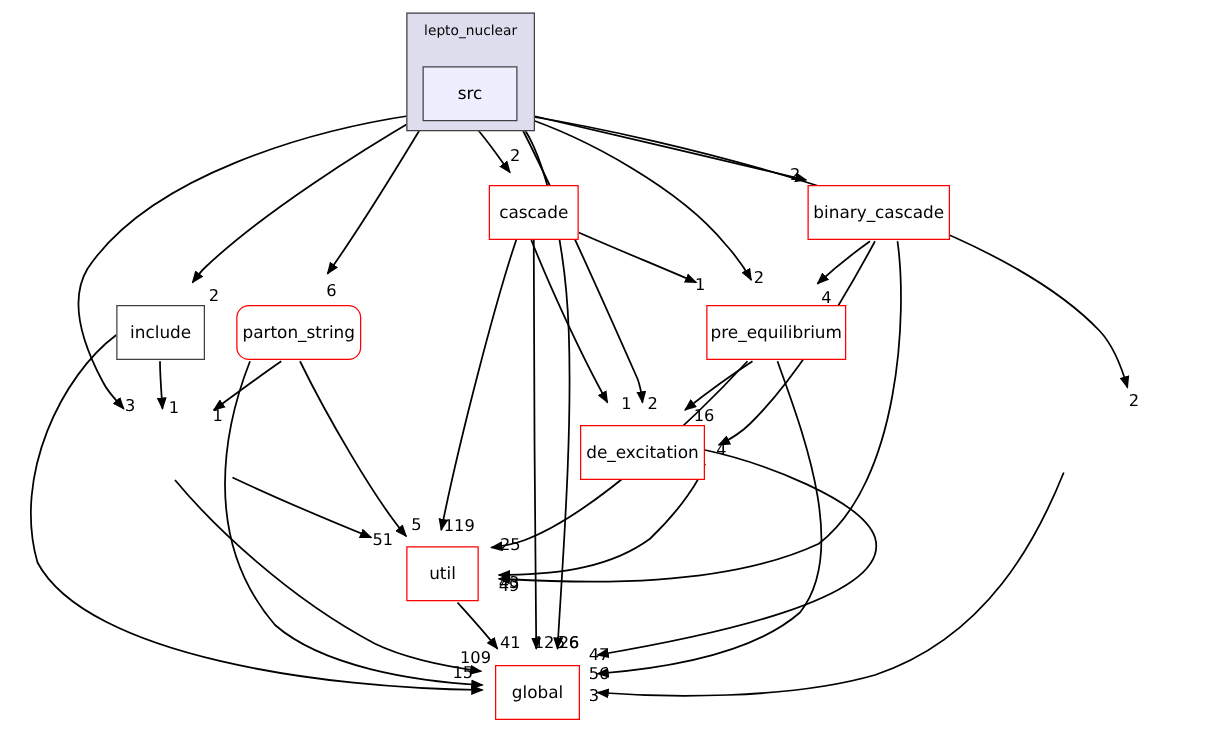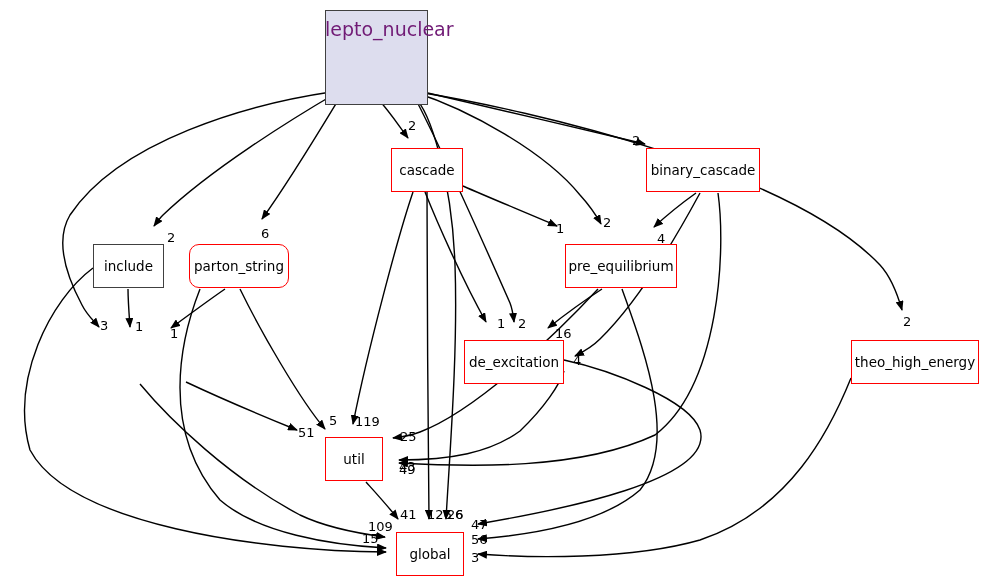--- a/index.html
+++ b/index.html
@@ -24,24 +24,24 @@
   }
   .node.gray{border:1.6px solid #404040;}
   .cluster{
     position:absolute;
     box-sizing:border-box;
     background:#ddddee;
     border:1.2px solid #404040;
   }
   .cluster-label{
     position:absolute;
-    font-size:19px;
-    color:#701a75;
+    font-size:11px;
+    color:#000000;
     white-space:nowrap;
-    text-align:right;
+    text-align:center;
   }
   .node.current{
     background:#eeeeff;
     border:1.6px solid #404040;
   }
   .elabel{
     position:absolute;
     font-size:13px;
     color:#000000;
     white-space:nowrap;
@@ -119,20 +119,23 @@
 
       <path d="M 622,289 C 640,340 680,440 640,490 C 600,525 528,535 478,539"></path>
 
       <path d="M 851,378 C 830,430 790,510 700,540 C 630,560 530,558 478,554"></path>
     </g>
   </svg>
 
   <div class="cluster" style="left:325px;top:10px;width:103px;height:95px;"></div>
   <div class="cluster-label" style="left:325px;top:18px;width:103px;">lepto_nuclear</div>
 
+  <div class="node current" style="left:338px;top:53px;width:76px;height:44px;">
+    <span>src</span>
+  </div>
 
   <div class="node" style="left:391px;top:148px;width:72px;height:44px;">
     <span>cascade</span>
   </div>
 
   <div class="node" style="left:646px;top:148px;width:114px;height:44px;">
     <span>binary_cascade</span>
   </div>
 
   <div class="node gray" style="left:93px;top:244px;width:71px;height:44px;">
@@ -145,23 +148,20 @@
 
   <div class="node" style="left:565px;top:244px;width:112px;height:44px;">
     <span>pre_equilibrium</span>
   </div>
 
 
   <div class="node" style="left:464px;top:340px;width:100px;height:44px;">
     <span>de_excitation</span>
   </div>
 
-  <div class="node" style="left:851px;top:340px;width:128px;height:44px;">
-    <span>theo_high_energy</span>
-  </div>
 
   <div class="node" style="left:325px;top:437px;width:58px;height:44px;">
     <span>util</span>
   </div>
 
   <div class="node" style="left:396px;top:532px;width:68px;height:44px;">
     <span>global</span>
   </div>
 
   <div class="elabel" style="left:408px;top:119px;">2</div>

